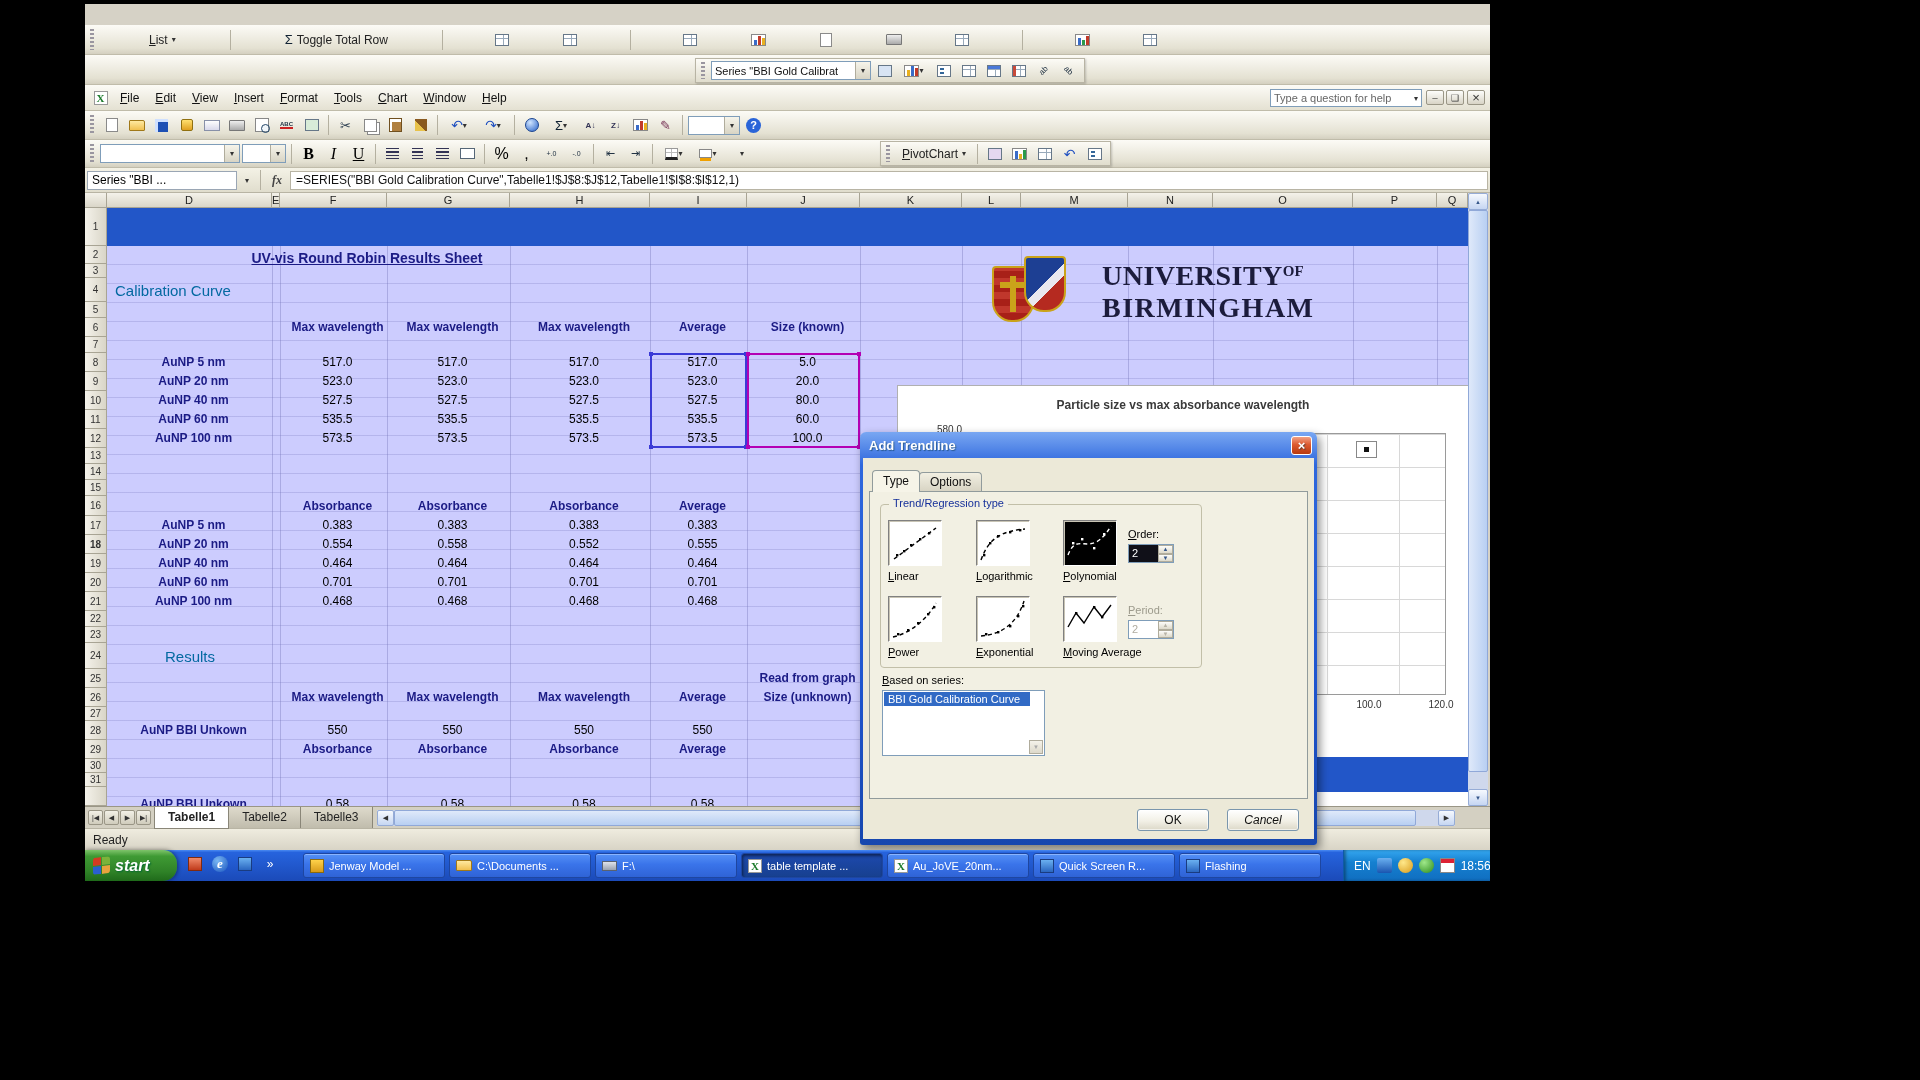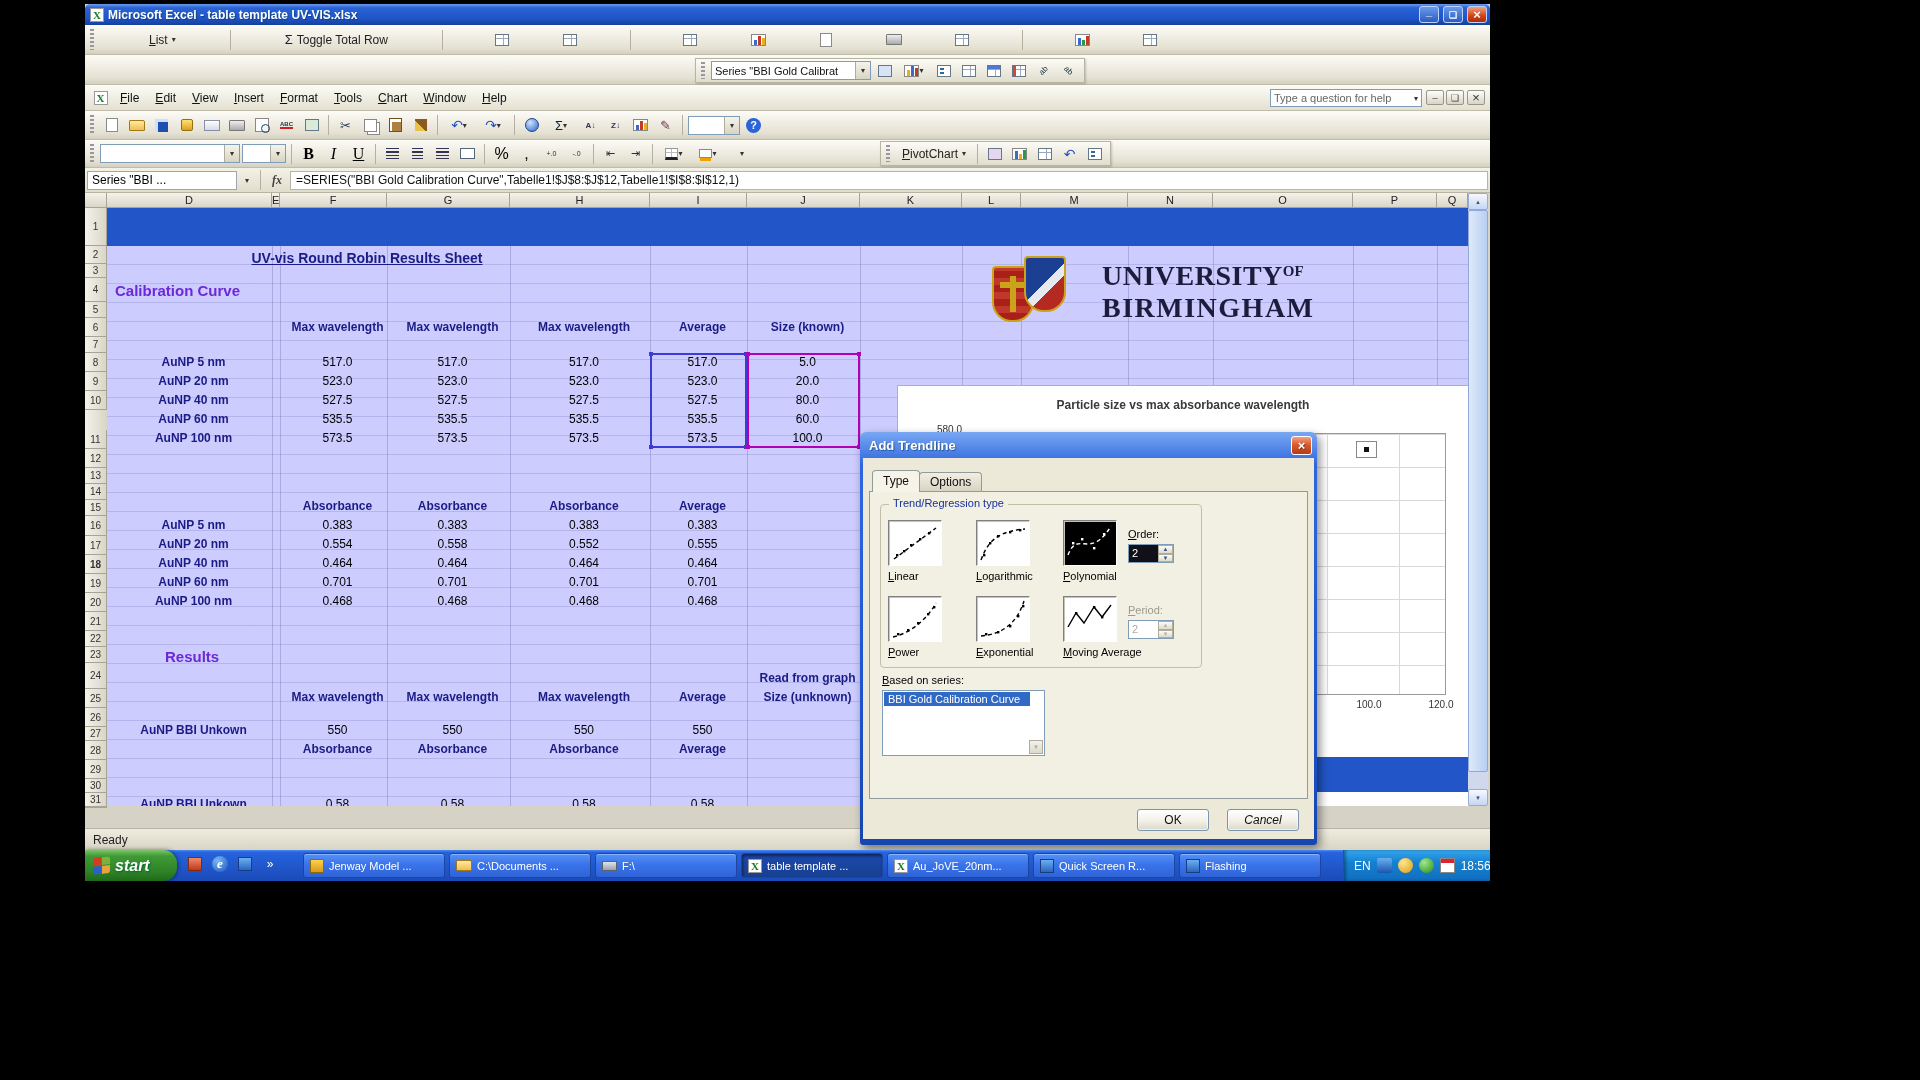--- a/index.html
+++ b/index.html
@@ -116,21 +116,21 @@
   .vline { position:absolute; top:0; height:598px; width:1px; background:rgba(115,115,185,.38);}
   .band { position:absolute; background:#2256c8; }
 
   .row { position:absolute; left:4px; width:100%; height:19px; font-size:12px; line-height:19px;padding-left:36px;}
   .cD,.cF,.cG,.cH,.cI,.cJ { position:absolute; top:0; text-align:center; white-space:nowrap;}
   .cD{left:0;width:165px;} .cF{left:173px;width:107px;} .cG{left:280px;width:123px;}
   .cH{left:403px;width:140px;} .cI{left:543px;width:97px;} .cJ{left:640px;width:113px;}
   .lbl,.hdr { font-weight:bold; color:#1b1b85; }
   .num { color:#000; }
   .sheet-title { position:absolute; left:100px; top:42px; width:320px; text-align:center; font-size:14px; font-weight:bold; color:#1b1b85; text-decoration:underline;}
-  .section { position:absolute; font-size:15px; font-weight:bold; color:#6d28d9;}
+  .section { position:absolute; font-size:15px; font-weight:normal; color:#0369a1;}
 
   .selbox { position:absolute; pointer-events:none;}
   .selbox i { position:absolute; width:4px; height:4px; }
   .selbox .h1{left:-3px;top:-3px;} .selbox .h2{right:-3px;top:-3px;} .selbox .h3{left:-3px;bottom:-3px;} .selbox .h4{right:-3px;bottom:-3px;}
   .sel-blue { border:2px solid #3b3bd6; } .sel-blue i { background:#3b3bd6; }
   .sel-mag { border:2px solid #b400b4; } .sel-mag i { background:#b400b4; }
 
   
   .crest { position:absolute; left:885px; top:48px; width:80px; height:94px;}
   .sh { position:absolute; width:42px; height:56px; border:2px solid #caa31a; border-radius:4px 4px 20px 20px;}
@@ -230,27 +230,20 @@
   .tri2 { background:radial-gradient(circle at 35% 30%,#ffe88a,#d89a1a); border-radius:50%;}
   .tri3 { background:#fff; border:1px solid #888; box-shadow:inset 0 4px 0 #d23;}
   .tri4 { background:radial-gradient(circle at 35% 30%,#9fe88a,#2a8a1a); border-radius:50%;}
 </style>
 </head>
 <body>
 
 <div class="screen">
   <div class="window"></div>
 
-  <div class="titlebar">
-    <span class="mi mi-xl"></span>
-    <span class="title">Microsoft Excel - table template UV-VIS.xlsx</span>
-    <span class="tbbtn g-min"></span>
-    <span class="tbbtn g-sq"></span>
-    <span class="tbbtn cl g-x"></span>
-  </div>
 
   <div class="tbrow" style="top:25px;height:30px;gap:45px;">
     <i class="grip"></i>
     <div class="tbtn">
       <span class="acc">List</span>
         <i class="g g-dd"></i>
     </div>
     <i class="sep"></i>
     <div class="tbtn">
       <i class="g g-sum"></i>
@@ -563,21 +556,21 @@
     <span class="rh" style="height:38px;">1</span>
     <span class="rh" style="height:18px;">2</span>
     <span class="rh" style="height:14px;">3</span>
     <span class="rh" style="height:24px;">4</span>
     <span class="rh" style="height:16px;">5</span>
     <span class="rh" style="height:19px;">6</span>
     <span class="rh" style="height:16px;">7</span>
     <span class="rh" style="height:19px;">8</span>
     <span class="rh" style="height:19px;">9</span>
     <span class="rh" style="height:19px;">10</span>
-    <span class="rh" style="height:19px;margin-top:20px;">11</span>
+    <span class="rh" style="height:19px;">11</span>
     <span class="rh" style="height:19px;">12</span>
     <span class="rh" style="height:16px;">13</span>
     <span class="rh" style="height:16px;">14</span>
     <span class="rh" style="height:16px;">15</span>
     <span class="rh" style="height:20px;">16</span>
     <span class="rh" style="height:19px;">17</span>
     <span class="rh" style="height:19px;font-weight:bold;">18</span>
     <span class="rh" style="height:19px;">19</span>
     <span class="rh" style="height:19px;">20</span>
     <span class="rh" style="height:19px;">21</span>
@@ -773,20 +766,36 @@
         <i class="h4"></i>
     </div>
   </div>
 
   <div class="vscroll">
     <span class="sbtn g-up"></span>
     <div class="vthumb"></div>
     <span class="sbtn g-dn dn2"></span>
   </div>
 
+  <div class="tabbar">
+    <div class="tnav">
+      <span class="tnb g-lb"></span>
+      <span class="tnb g-l"></span>
+      <span class="tnb g-r"></span>
+      <span class="tnb g-rb"></span>
+    </div>
+    <span class="stab active">Tabelle1</span>
+    <span class="stab">Tabelle2</span>
+    <span class="stab">Tabelle3</span>
+    <div class="hscroll">
+      <span class="sbtn g-l"></span>
+      <div class="hthumb"></div>
+      <span class="sbtn g-r r2"></span>
+    </div>
+  </div>
 
   <div class="statusbar">
     <span>Ready</span>
   </div>
 
   <div class="dialog">
     <div class="dlg-title">
       <span>Add Trendline</span>
       <span class="dlg-close g-x"></span>
     </div>

